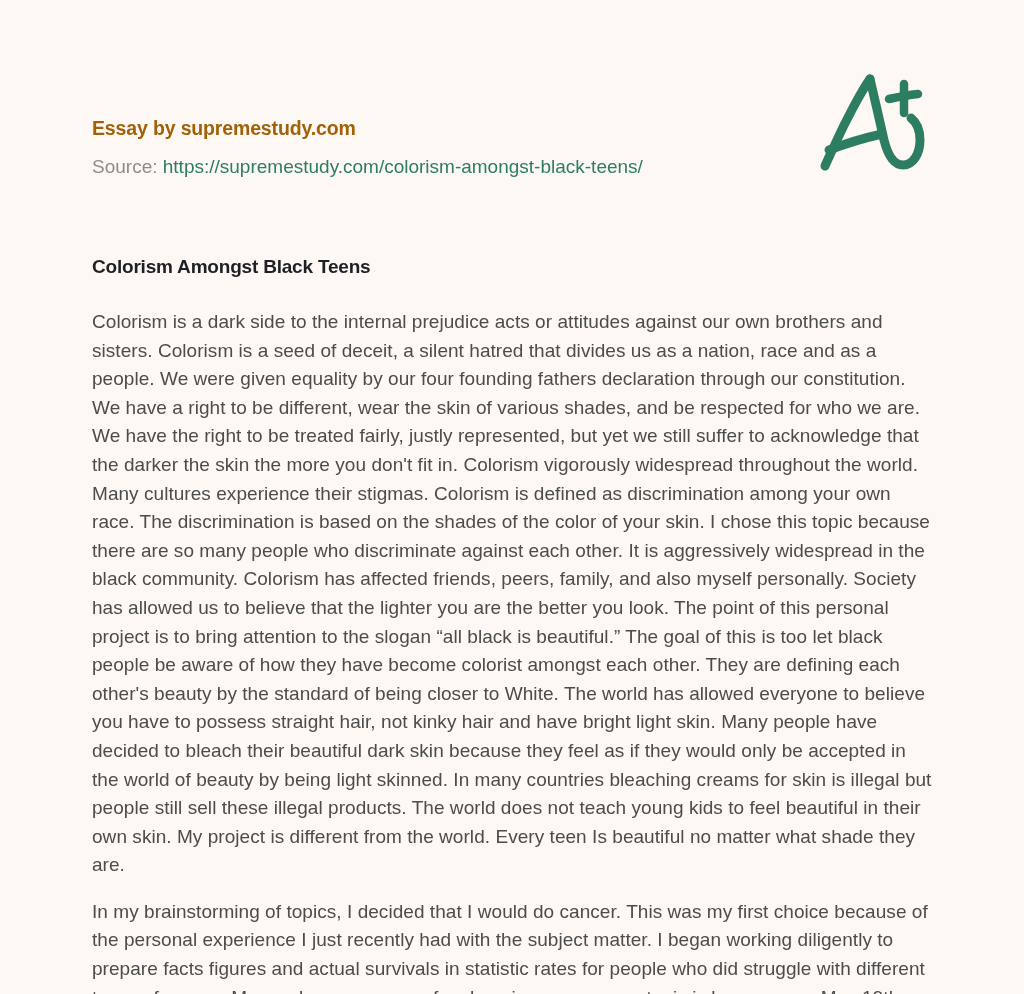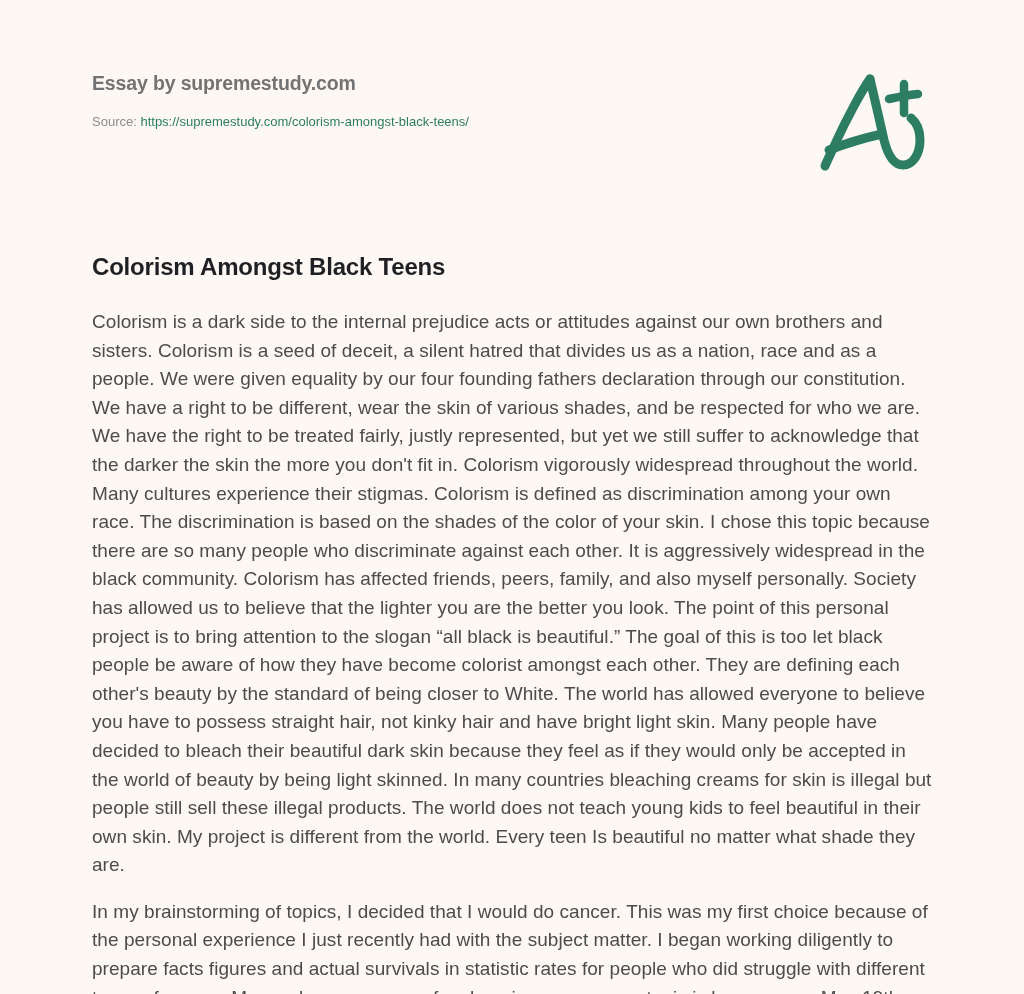--- a/index.html
+++ b/index.html
@@ -35,29 +35,30 @@
   .brand-block {
     position: absolute;
     left: 92px;
     top: 70px;
     width: 700px;
   }
 
   .essay-by {
     font-size: 19.5px;
     font-weight: bold;
-    color: #737373;
+    color: #a16207;
     letter-spacing: -0.15px;
     line-height: 26px;
     white-space: nowrap;
+    margin-top: 45px;
   }
 
   .source-line {
     margin-top: 16px;
-    font-size: 13px;
+    font-size: 19px;
     line-height: 20px;
     color: #8d8d8d;
     white-space: nowrap;
   }
 
   .source-label {
     color: #8d8d8d;
   }
 
   .source-url {
@@ -81,21 +82,21 @@
 
   
   .article {
     position: absolute;
     left: 92px;
     top: 248px;
     width: 842px;
   }
 
   .article-title {
-    font-size: 24px;
+    font-size: 19px;
     font-weight: bold;
     color: #1f2024;
     line-height: 38px;
     letter-spacing: -0.2px;
     margin: 0 0 22px 0;
   }
 
   .article-body p {
     margin: 0 0 18px 0;
     font-size: 19px;

